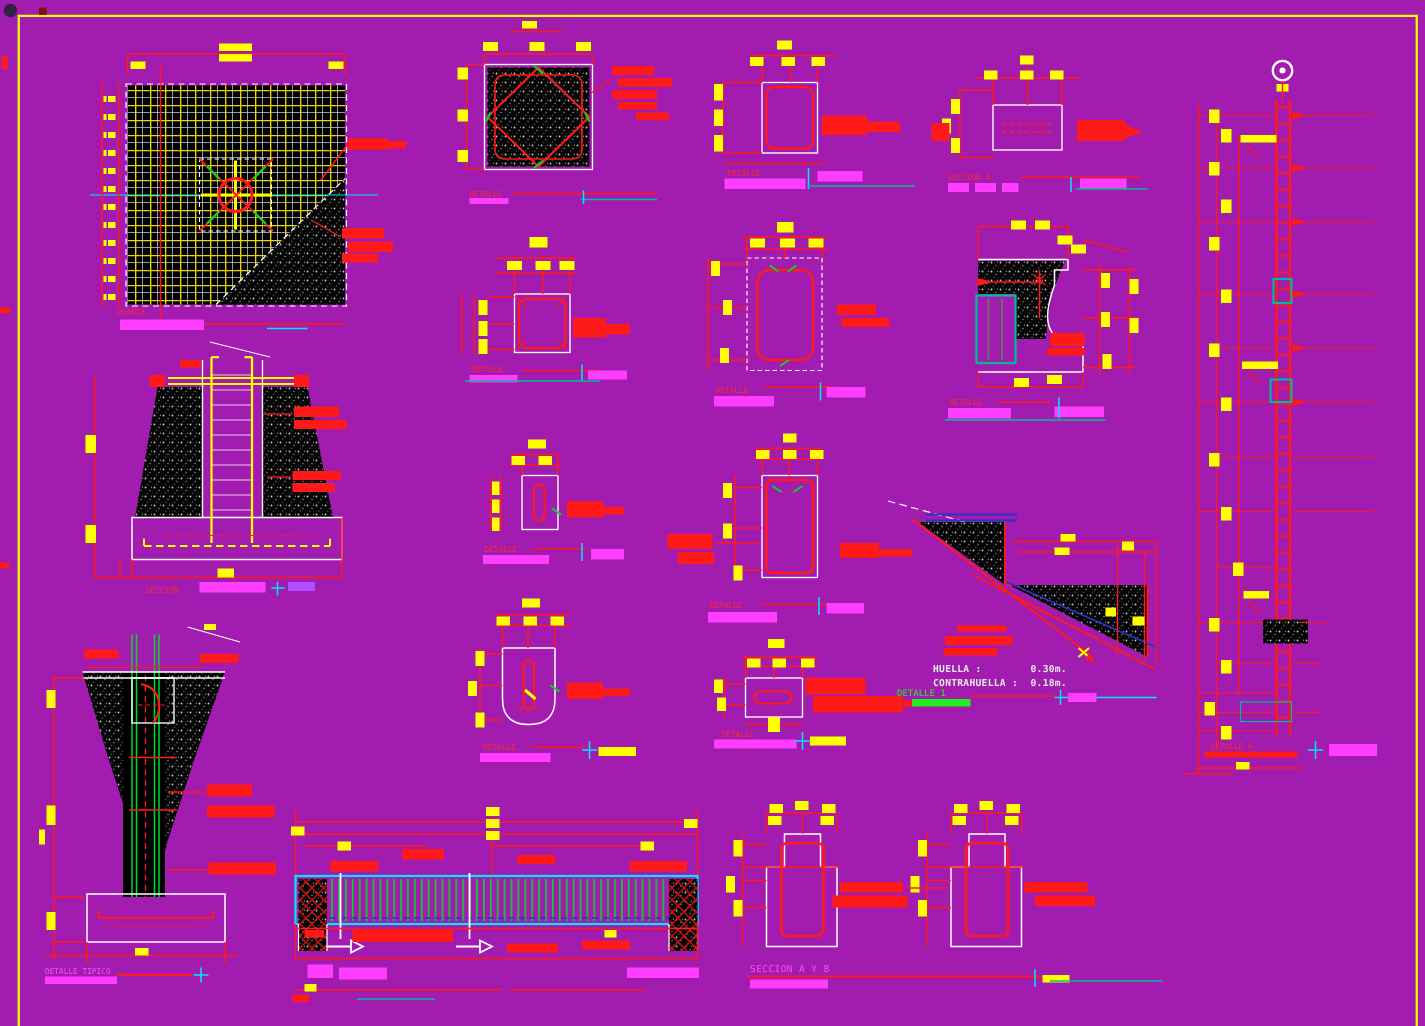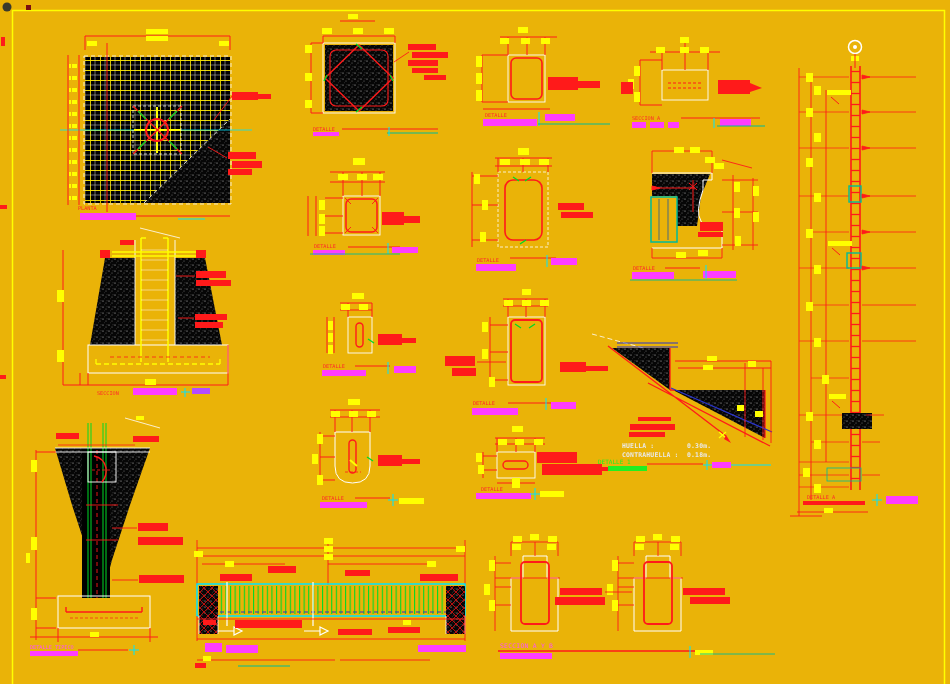--- a/index.html
+++ b/index.html
@@ -1,16 +1,16 @@
 <!DOCTYPE html>
 <html><head>
 <meta charset="utf-8">
 <style>
   html,body{margin:0;padding:0;background:#000;}
-  .stage{position:relative;width:950px;height:684px;background:#eab308;overflow:hidden;}
+  .stage{position:relative;width:950px;height:684px;background:#a21caf;overflow:hidden;}
   svg{position:absolute;left:0;top:0;}
   text{font-family:"DejaVu Sans Mono","Liberation Mono",monospace;}
   .tRs{fill:#ff2a2a;font-size:5.2px;}
   .tM{fill:#ff4dff;font-size:5.2px;}
   .tMb{fill:#ff4dff;font-size:6.3px;letter-spacing:.3px;}
   .tG{fill:#22ee22;font-size:6px;}
   .tW{fill:#e9e9e9;font-size:6.4px;font-weight:bold;letter-spacing:.2px;}
   .sR{stroke:#ff1a1a;fill:none;}
   .sW{stroke:#fff;fill:none;}
   .sC{stroke:#00e5ff;fill:none;}

